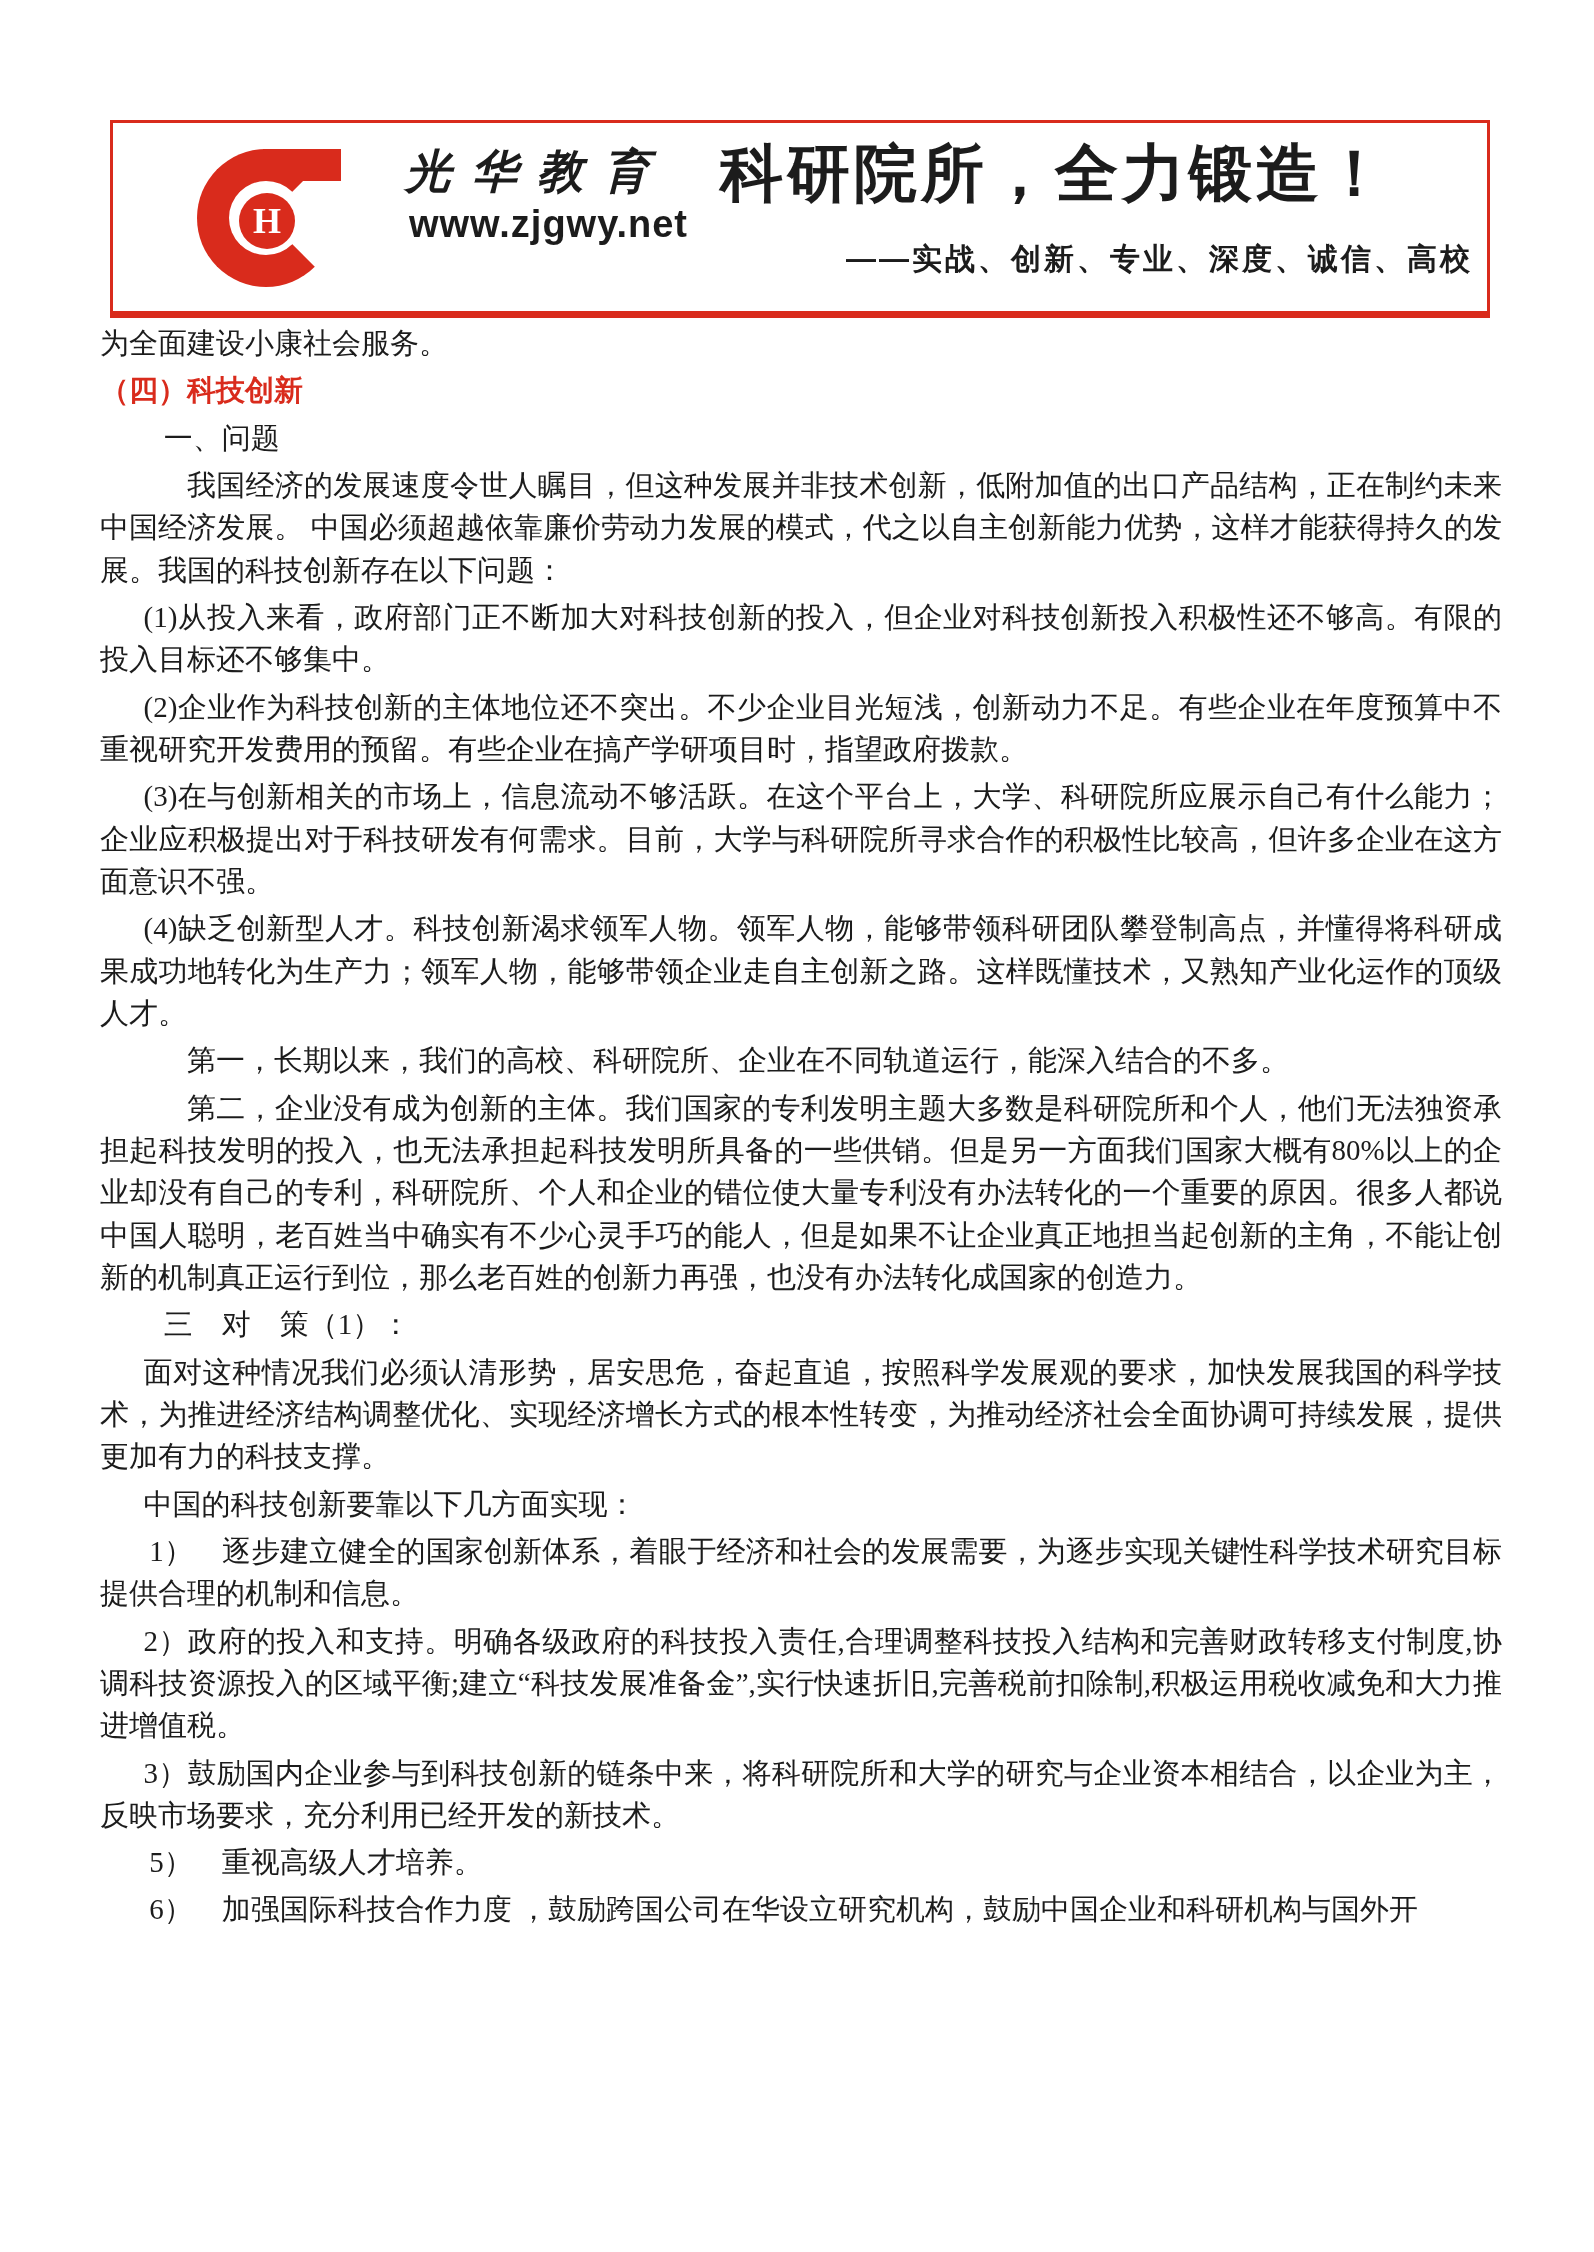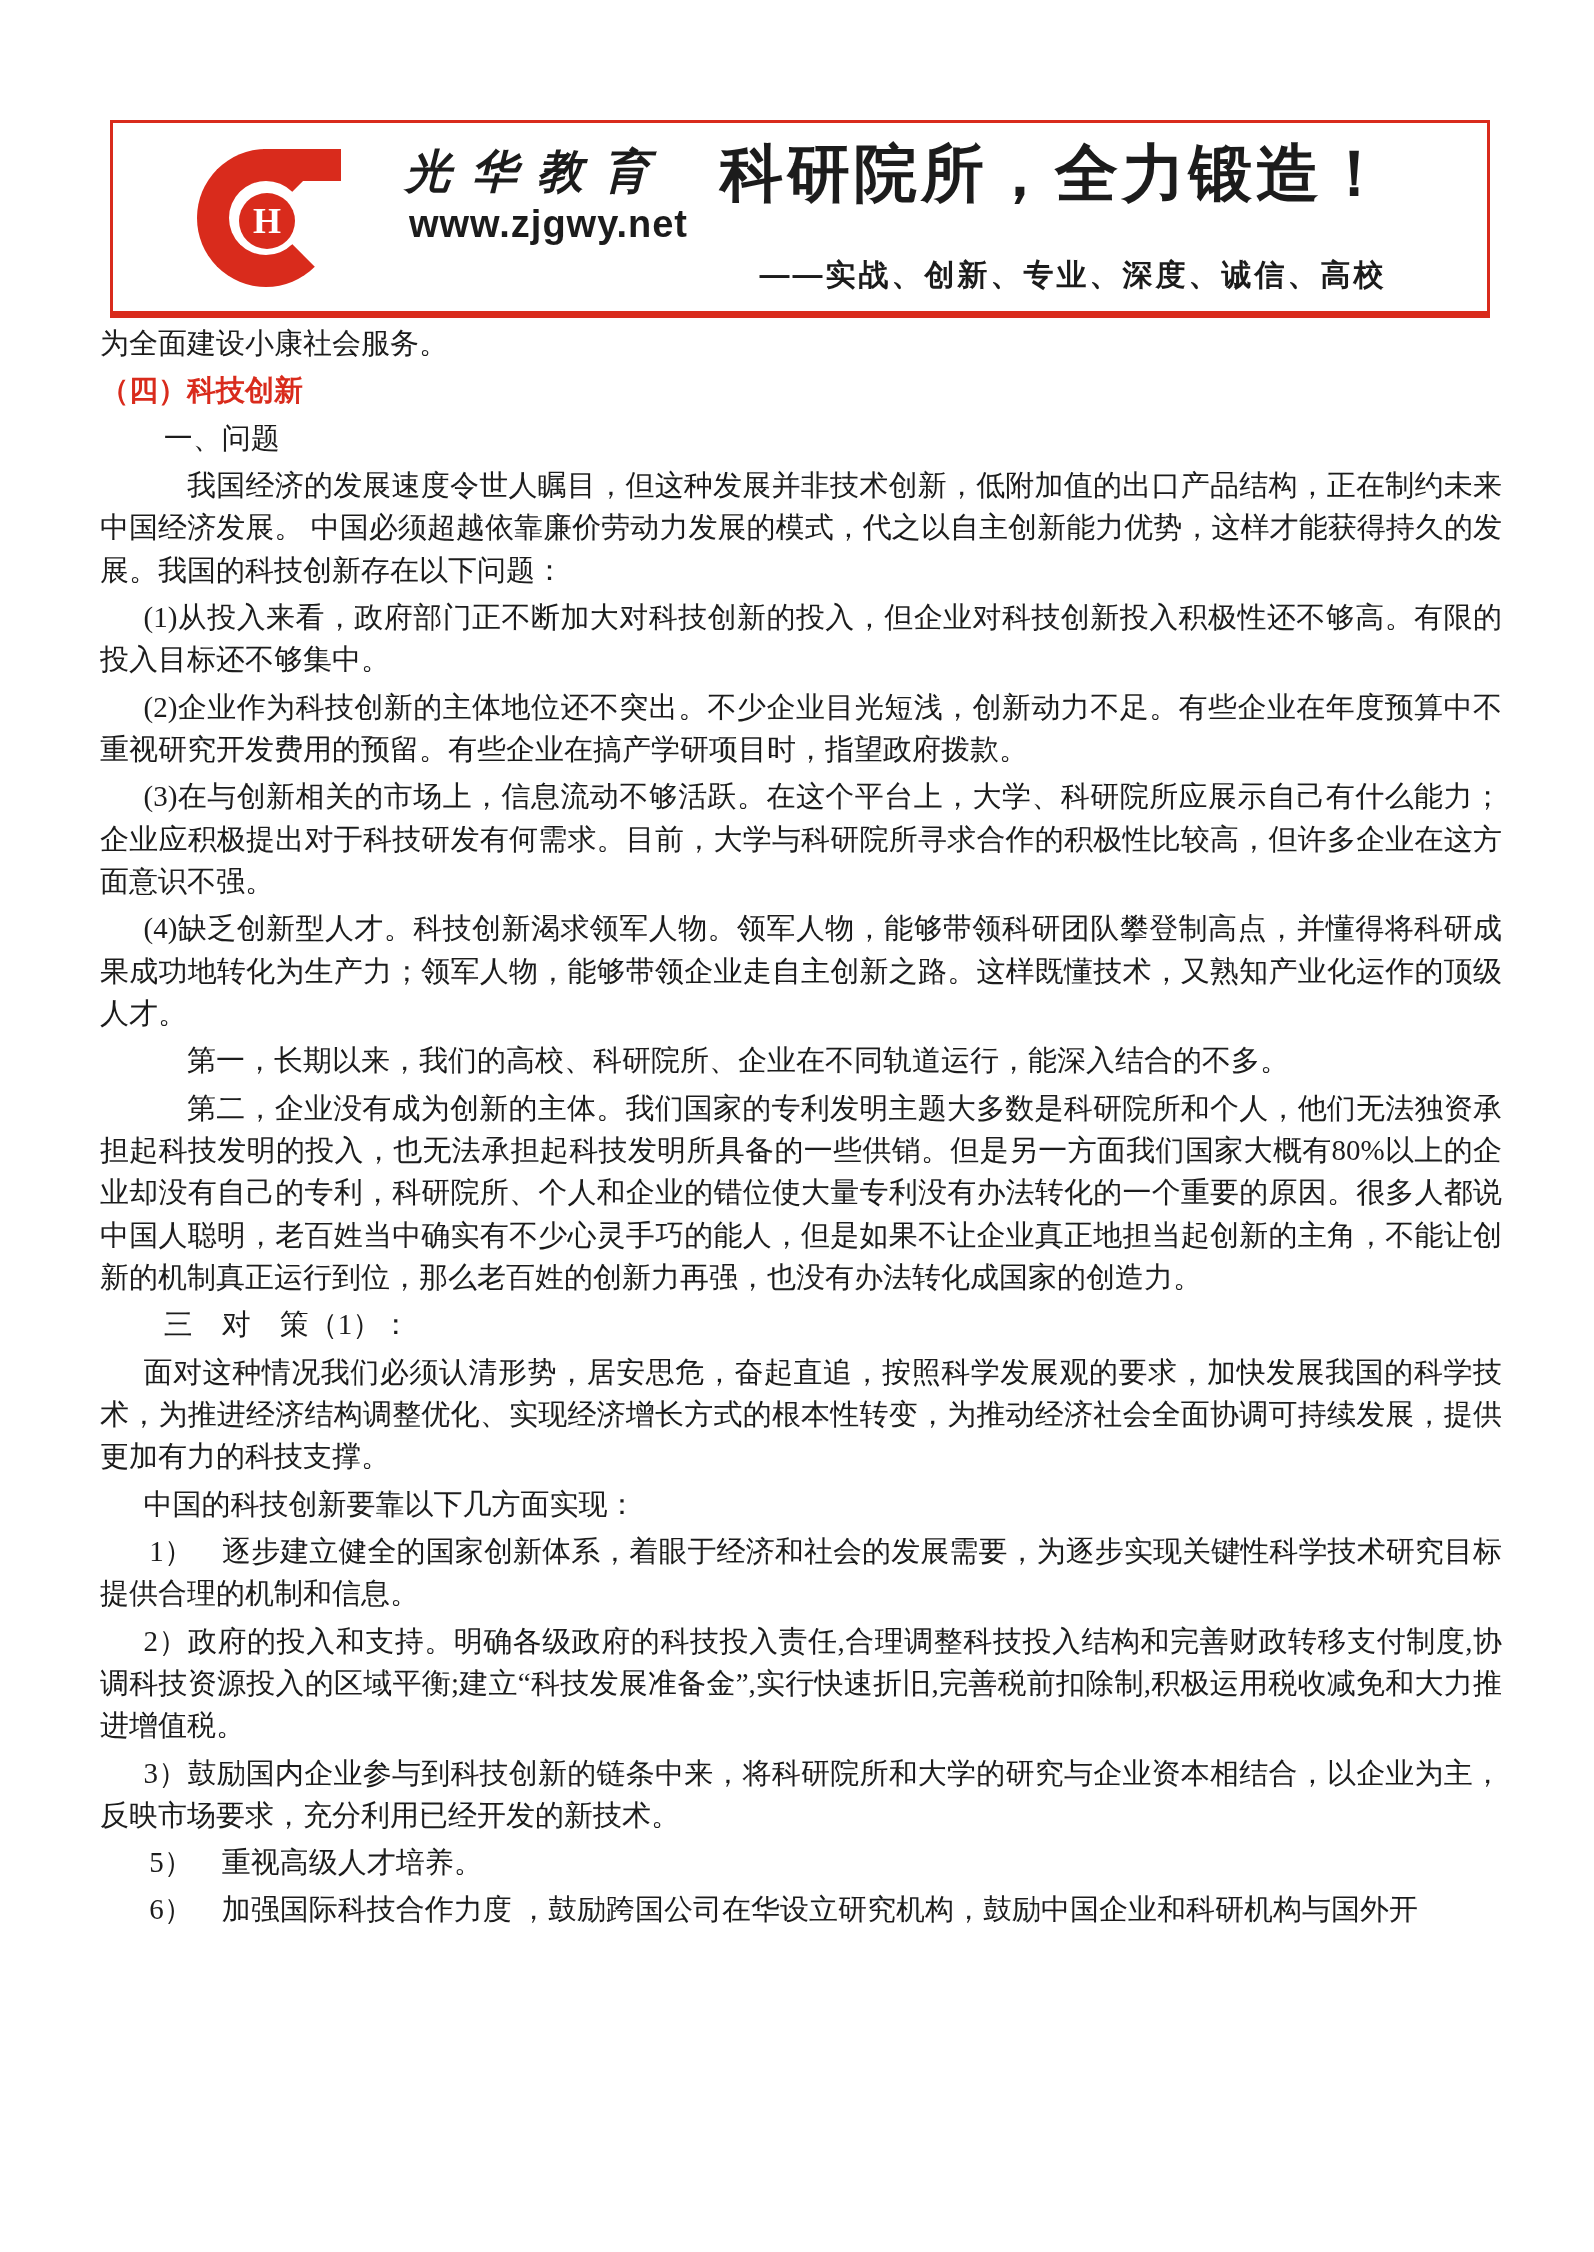--- a/index.html
+++ b/index.html
@@ -52,22 +52,22 @@
     font-size: 37px; font-weight: bold; letter-spacing: 2px;
     font-family: "Liberation Sans", sans-serif;
   }
   .slogan-main {
     position: absolute; left: 512px; top: 8px; width: 860px;
     text-align: center; font-size: 63px; font-weight: 900;
     letter-spacing: 4px; white-space: nowrap;
     font-family: "Liberation Sans", "DejaVu Sans", sans-serif;
   }
   .slogan-sub {
-    position: absolute; left: 560px; top: 132px; width: 800px;
-    text-align: center; font-size: 30px; font-weight: bold;
+    position: absolute; left: 560px; top: 116px; width: 800px;
+    text-align: right; font-size: 30px; font-weight: bold;
     letter-spacing: 3px; white-space: nowrap;
     font-family: "Liberation Sans", "DejaVu Sans", sans-serif;
   }
 
   
   .body-text {
     position: absolute; left: 100px; top: 322px; width: 1402px;
     font-size: 29px; line-height: 1.46;
     text-align: justify;
   }

